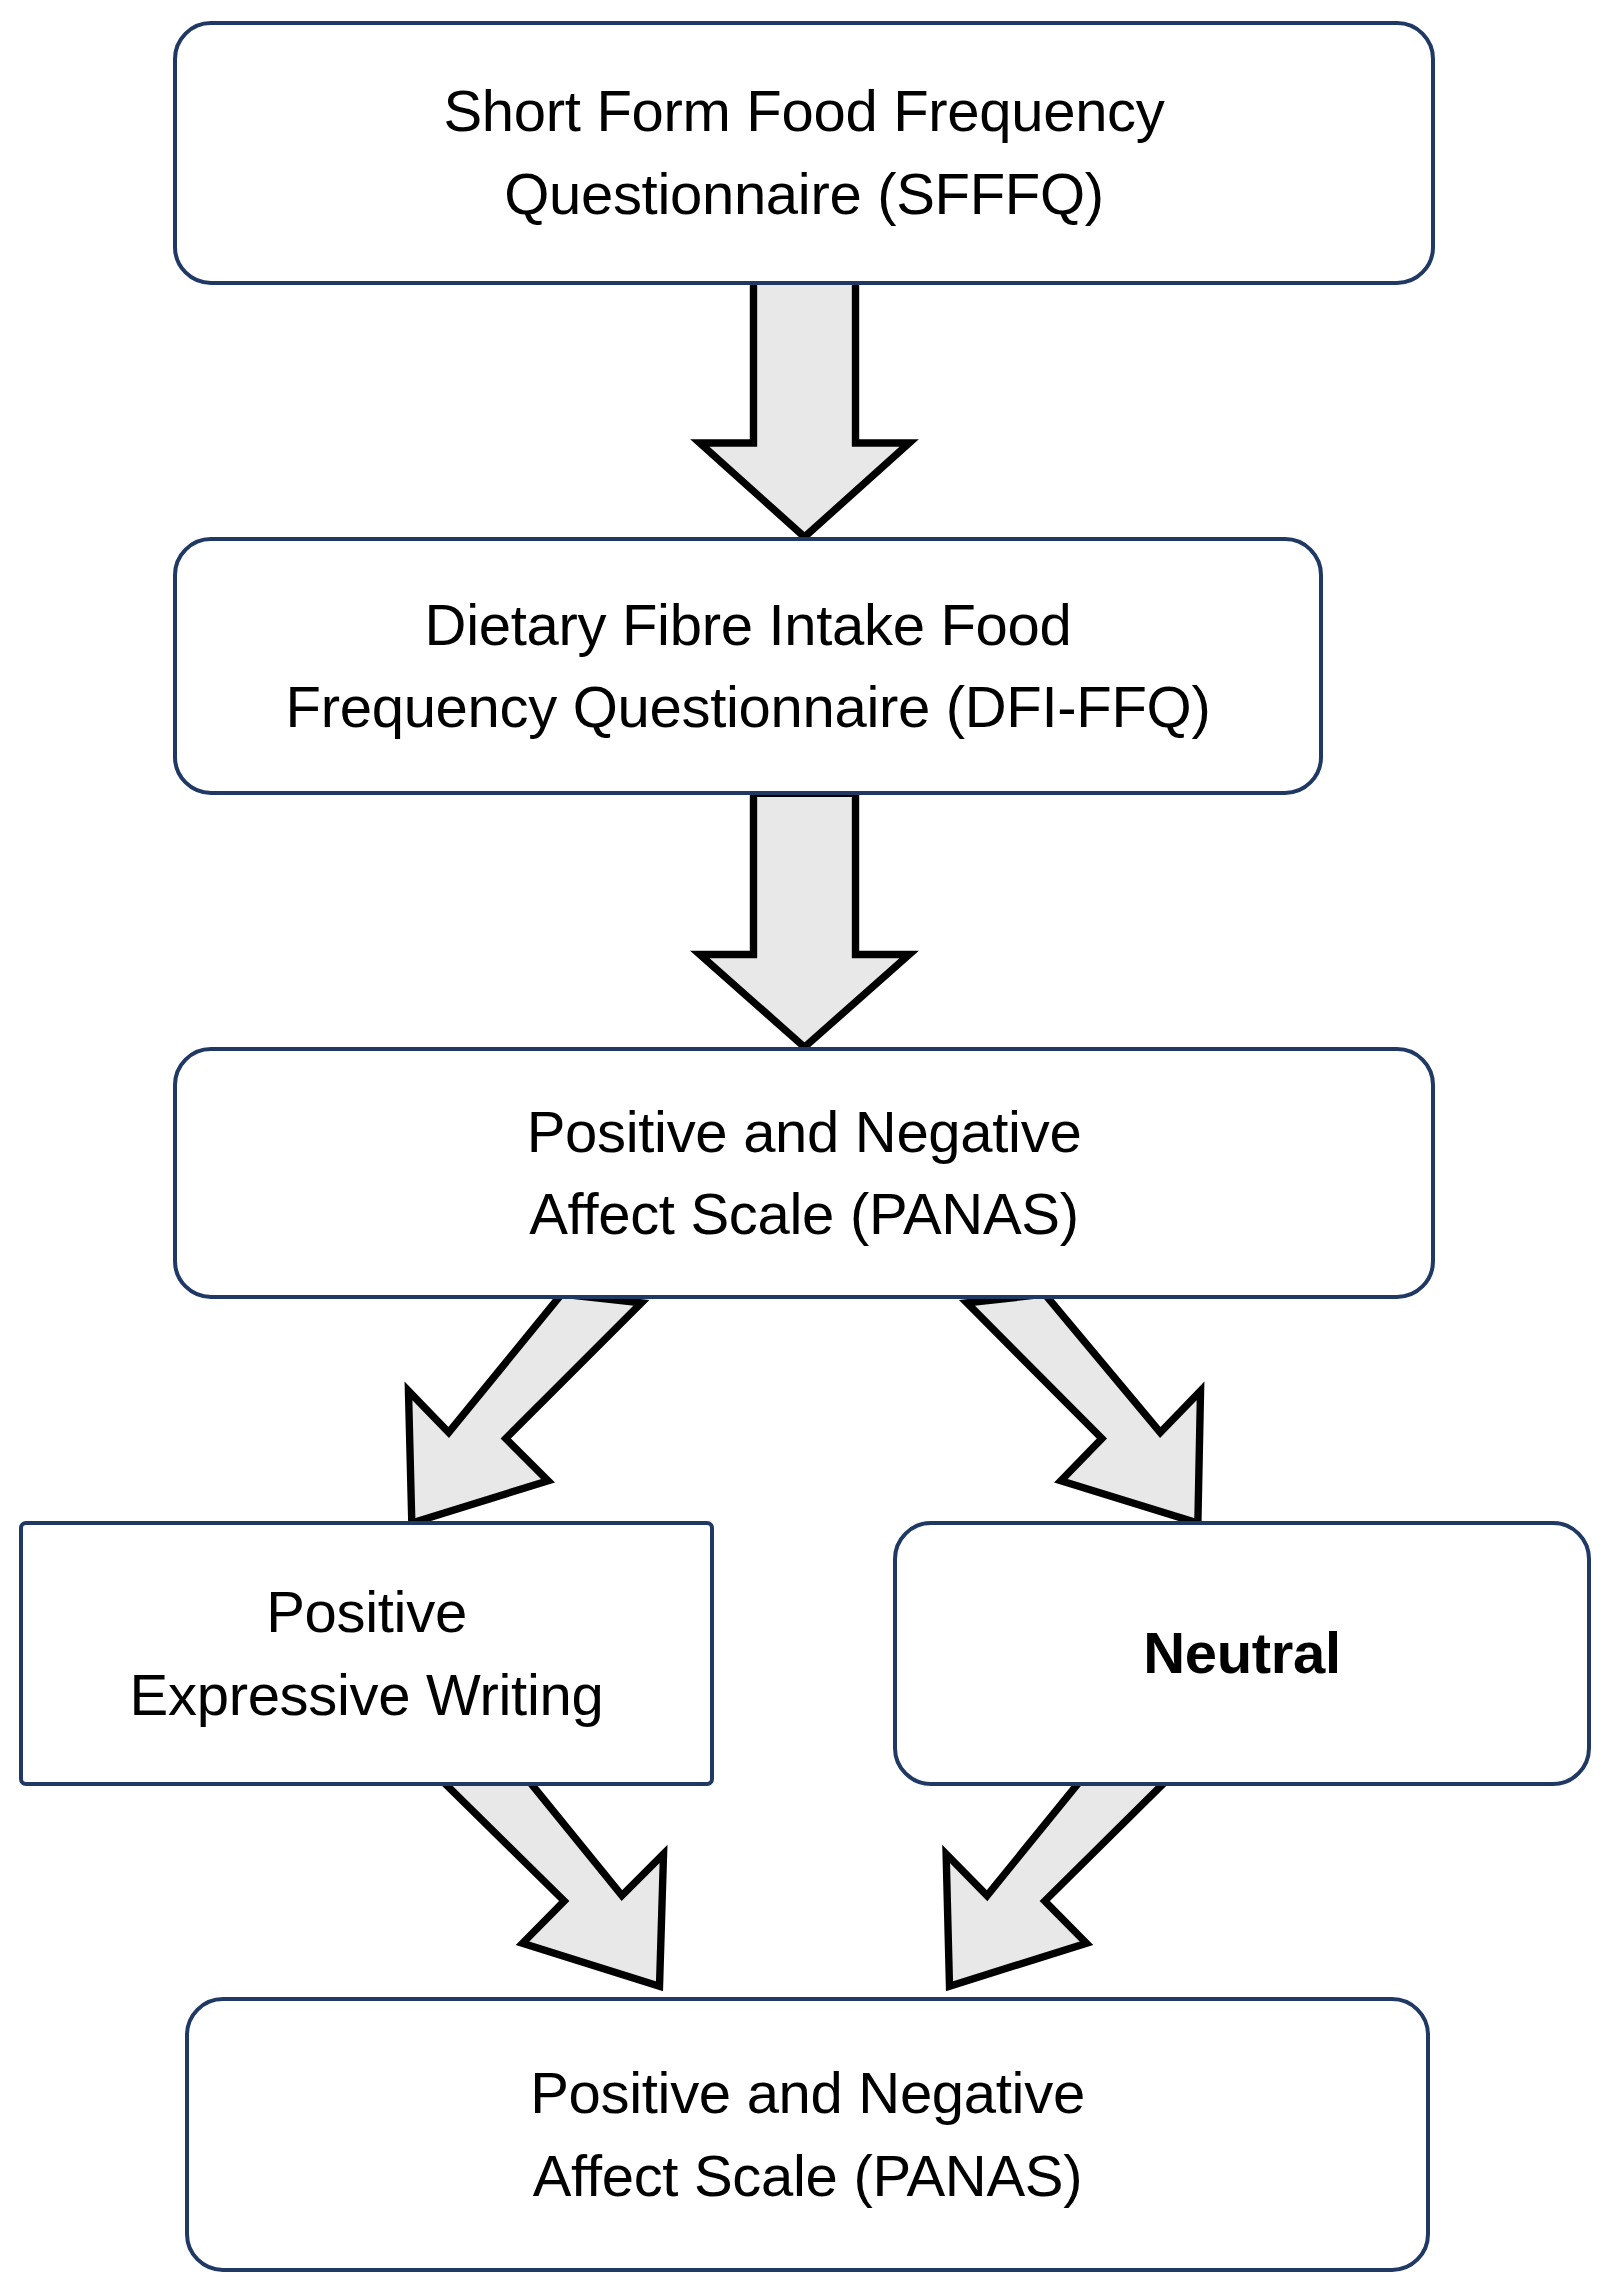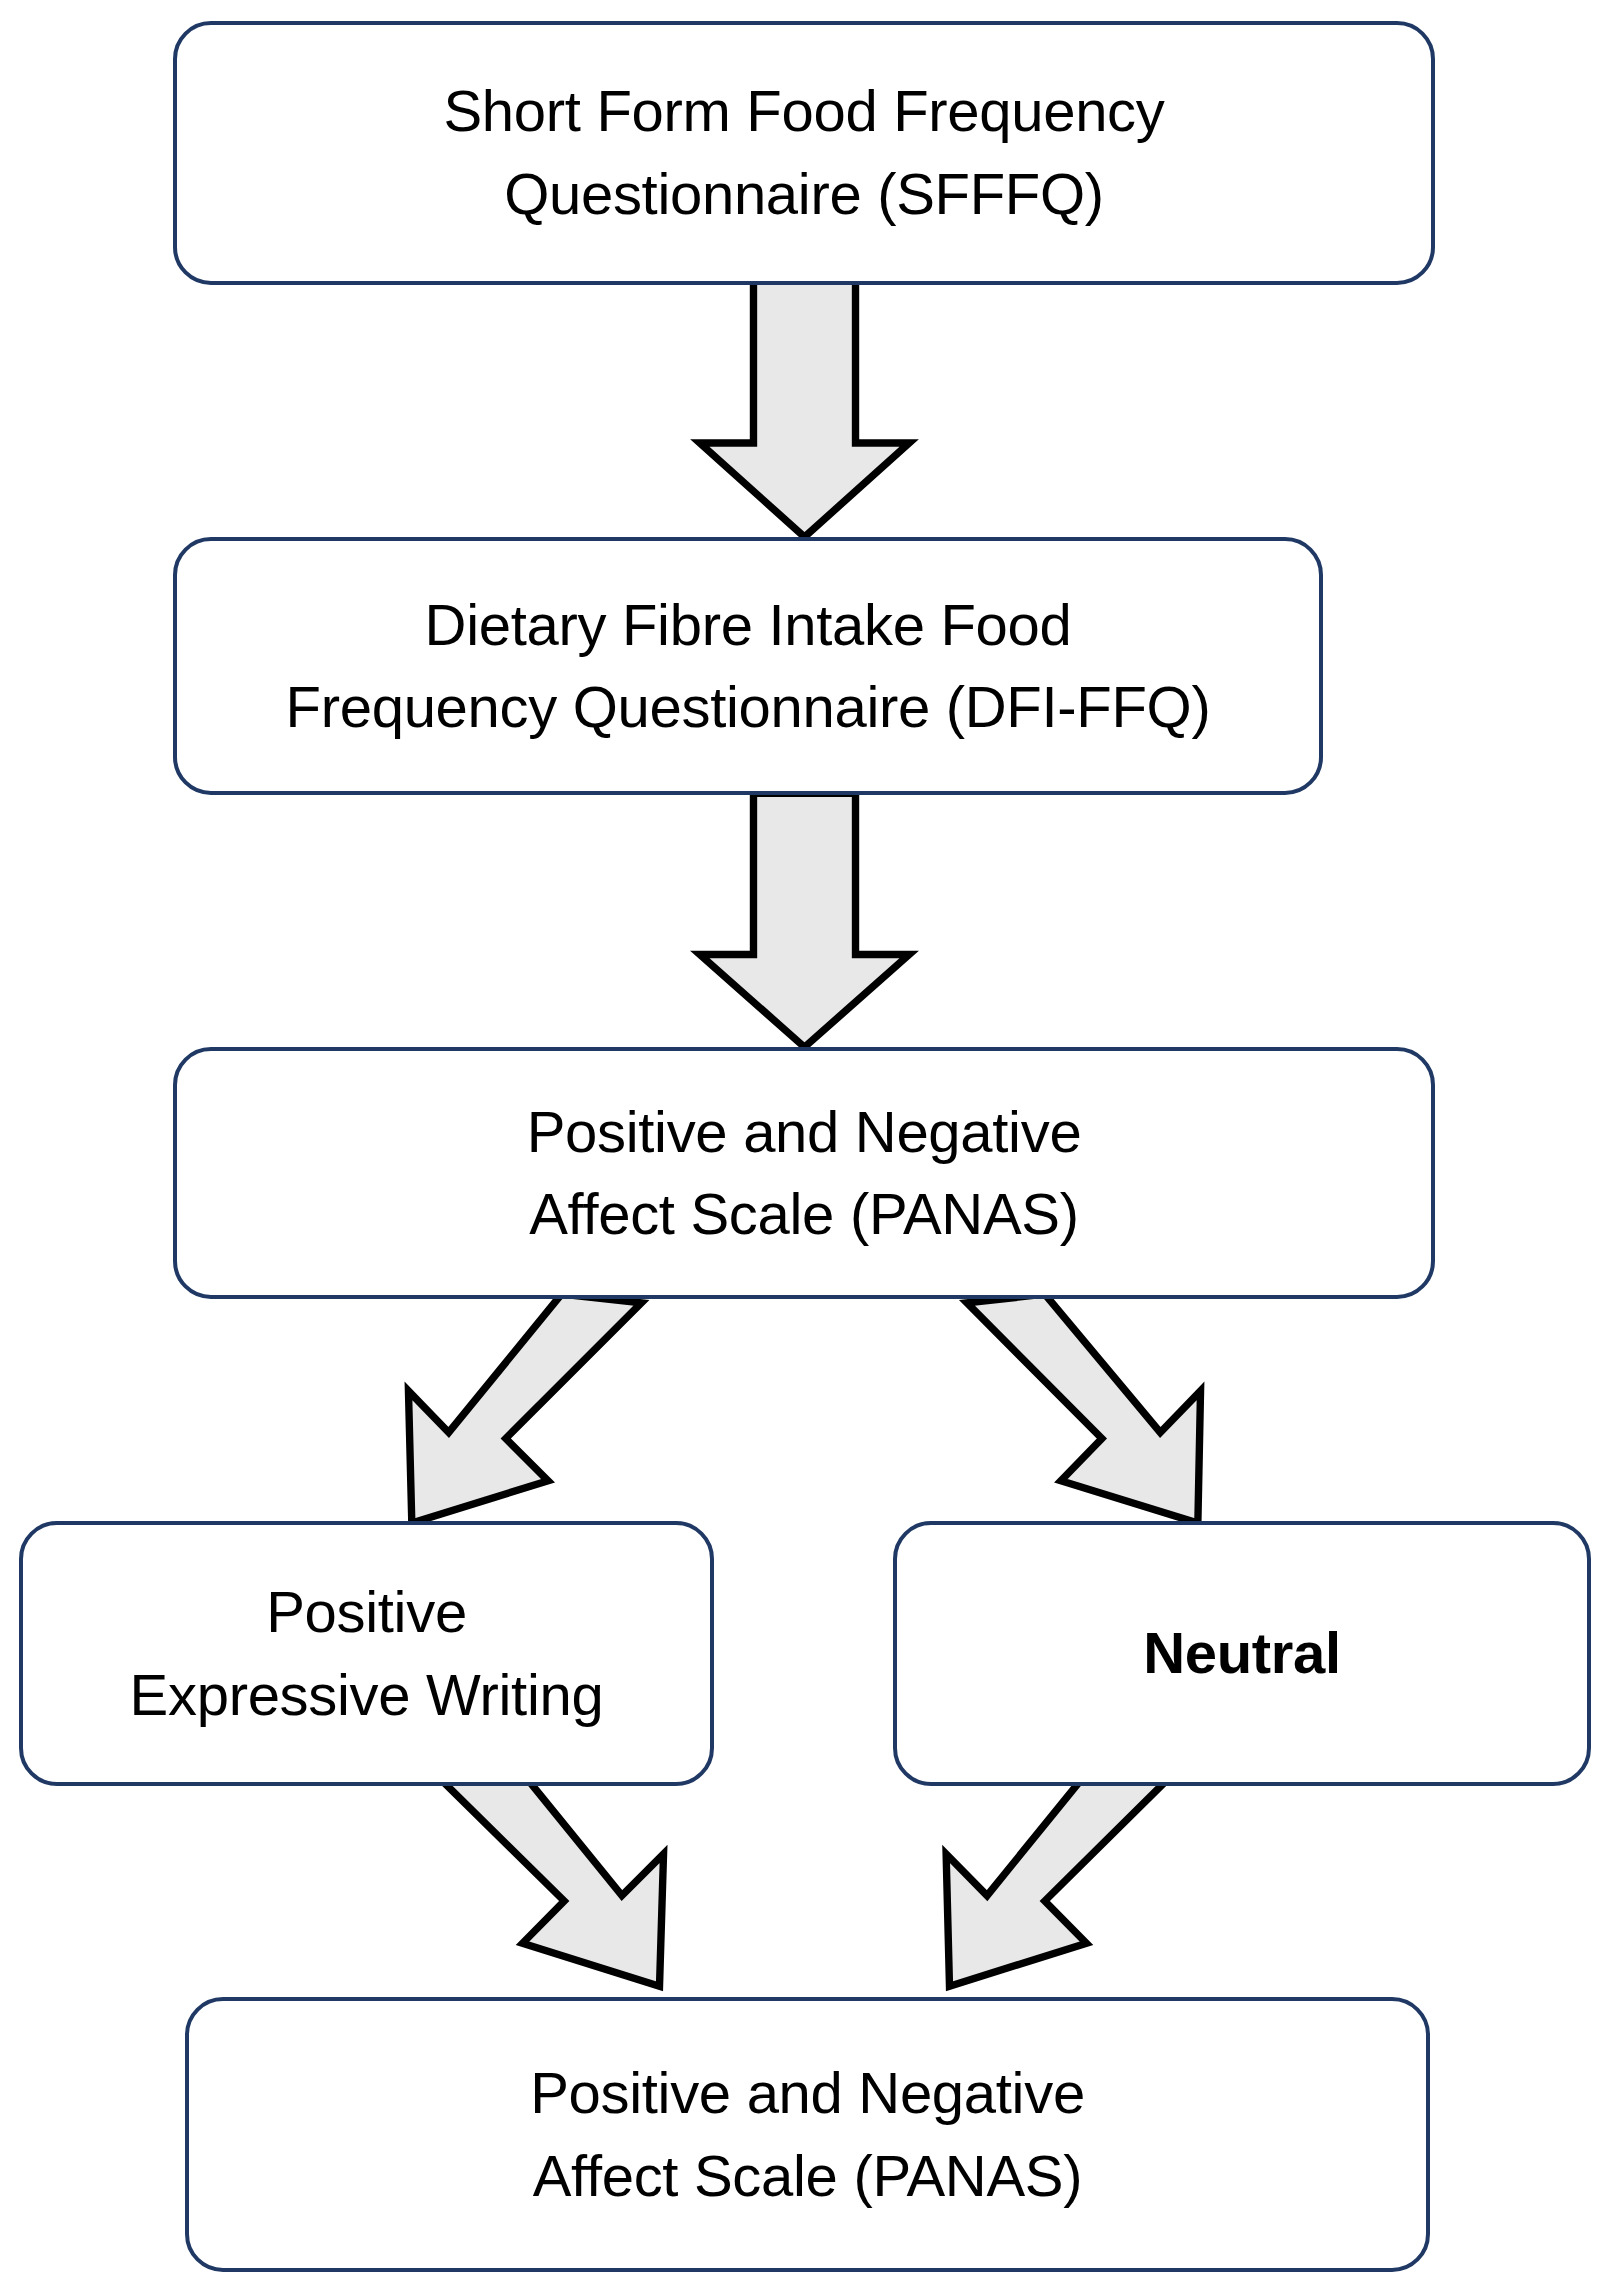--- a/index.html
+++ b/index.html
@@ -42,21 +42,21 @@
     top: 0;
     width: 1609px;
     height: 2295px;
     pointer-events: none;
   }
 
   
   #node-sfffq   { left: 173px;  top: 14.8px;   width: 1262px; height: 264px; margin-top: 6px; }
   #node-dfiffq  { left: 173px;  top: 537px;  width: 1150px; height: 258px; }
   #node-panas1  { left: 173px;  top: 1047px; width: 1262px; height: 252px; }
-  #node-pos-ew  { left: 19px;   top: 1521px; width: 695px; height: 265px; }
+  #node-pos-ew  { left: 19px;   top: 1521px; width: 695px; height: 265px; border-radius: 7px; }
   #node-neu-cw  { left: 893px; top: 1521px; width: 698px; height: 265px; font-weight: bold; }
   #node-panas2  { left: 185px;  top: 1997px; width: 1245px; height: 275px; }
 </style>
 </head>
 <body>
 
 <div id="canvas">
 
   <svg class="connector-layer" viewBox="0 0 2396 3419" width="1609" height="2295" xmlns="http://www.w3.org/2000/svg">
 

